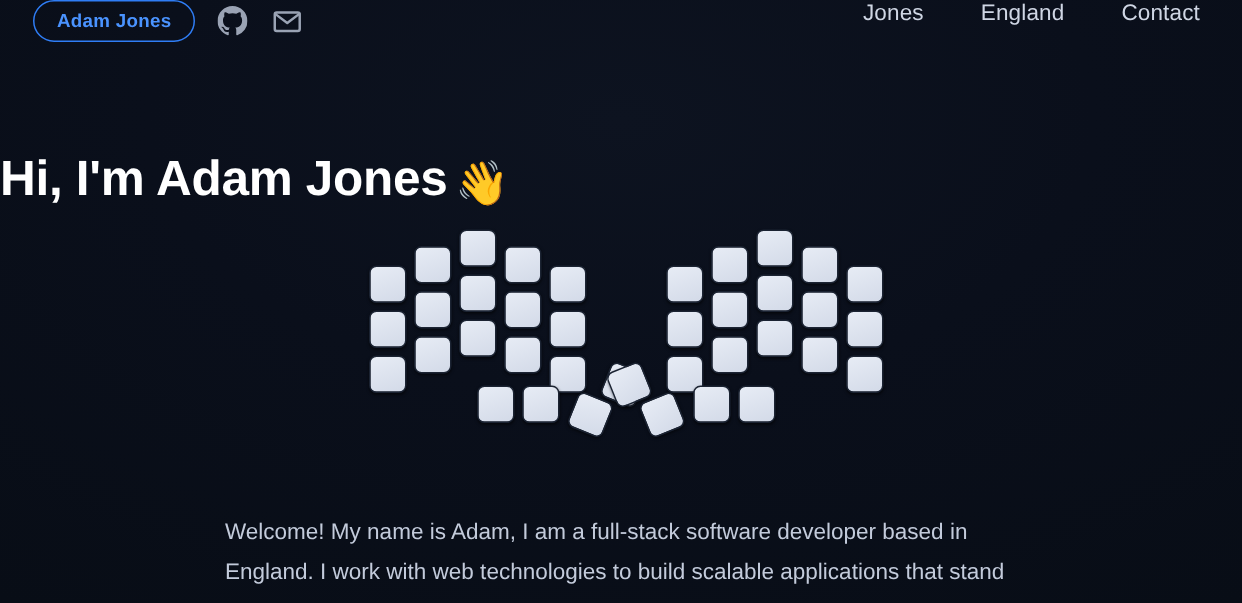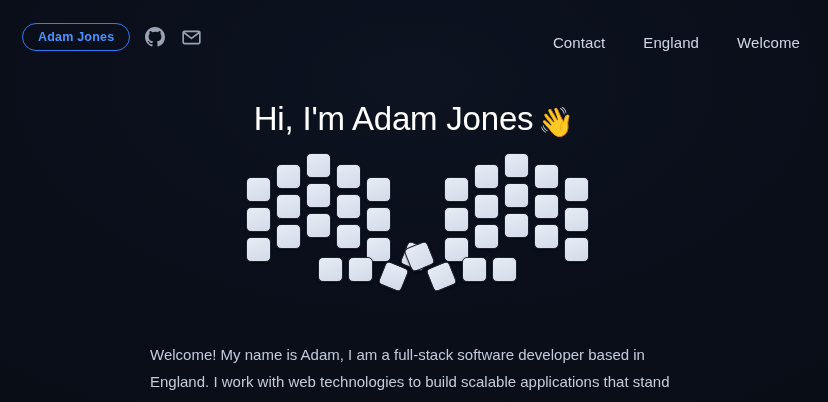--- a/index.html
+++ b/index.html
@@ -24,21 +24,21 @@
   }
 
   
   .navbar {
     position: absolute;
     top: 0;
     left: 0;
     width: 828px;
     height: 51px;
     display: flex;
-    align-items: flex-end;
+    align-items: flex-start;
     box-sizing: border-box;
     padding: 0 28px 0 22px;
   }
   .nav-left {
     display: flex;
     align-items: center;
     gap: 14px;
   }
   .name-badge {
     display: inline-flex;
@@ -79,24 +79,23 @@
     cursor: pointer;
     white-space: nowrap;
   }
 
   
   .hero-title {
     position: absolute;
     top: 78px;
     left: 0;
     width: 828px;
-    text-align: center;
     color: #ffffff;
     font-size: 33px;
-    font-weight: normal;
+    font-weight: bold;
     letter-spacing: -0.2px;
     white-space: nowrap;
   }
   .wave-emoji {
     font-size: 29px;
     margin-left: 5px;
     vertical-align: -2px;
   }
 
   
@@ -163,23 +162,23 @@
       <a class="icon-link">
         <svg width="21" height="21" viewBox="0 0 24 24" fill="none" stroke="currentColor" stroke-width="1.9" stroke-linecap="round" stroke-linejoin="round" aria-hidden="true">
           <rect x="2.5" y="5" width="19" height="14" rx="1.5"></rect>
           <path d="M2.8 6l9.2 7 9.2-7"></path>
         </svg>
       </a>
 
     </div>
 
     <div class="nav-right">
+      <a class="nav-link">Jones</a>
+      <a class="nav-link">England</a>
       <a class="nav-link">Contact</a>
-      <a class="nav-link">England</a>
-      <a class="nav-link">Welcome</a>
     </div>
 
   </div>
 
   <h1 class="hero-title">
     <span>Hi, I'm Adam Jones</span><span class="wave-emoji">👋</span>
   </h1>
 
   <div class="keyboard">
     <div class="kb-half" id="kb-left">

